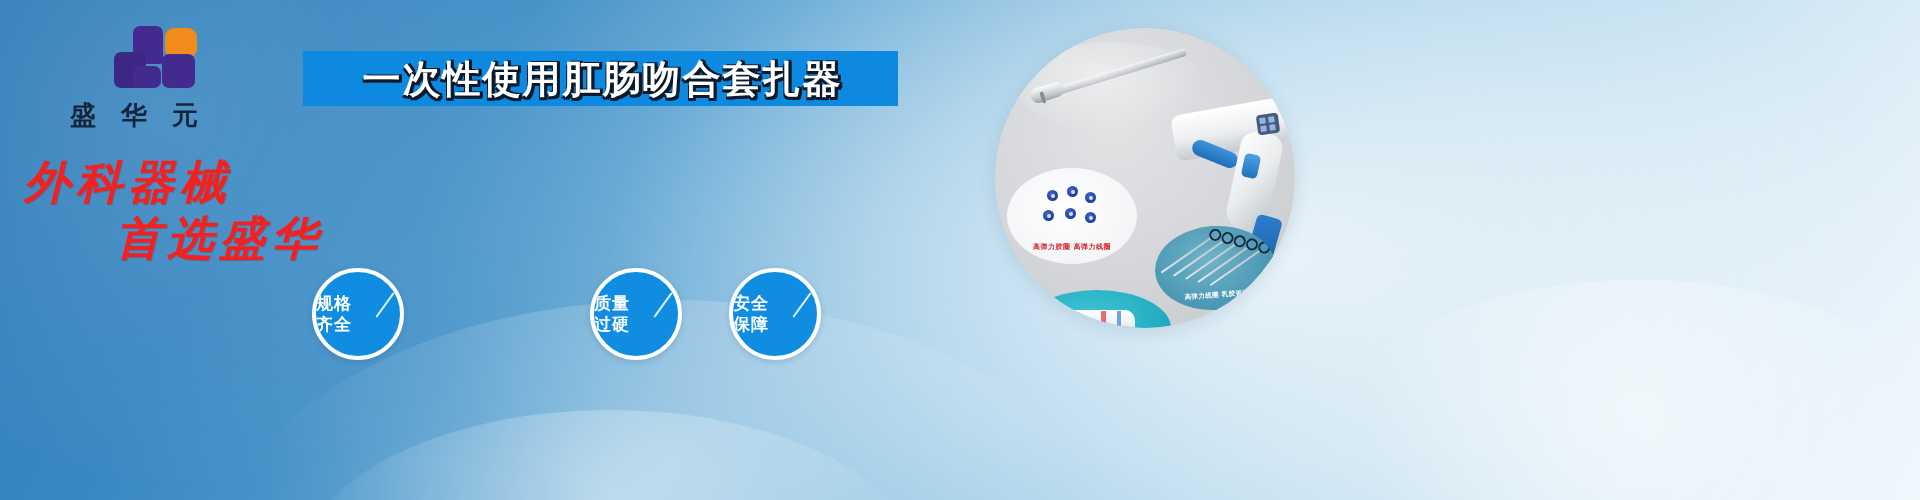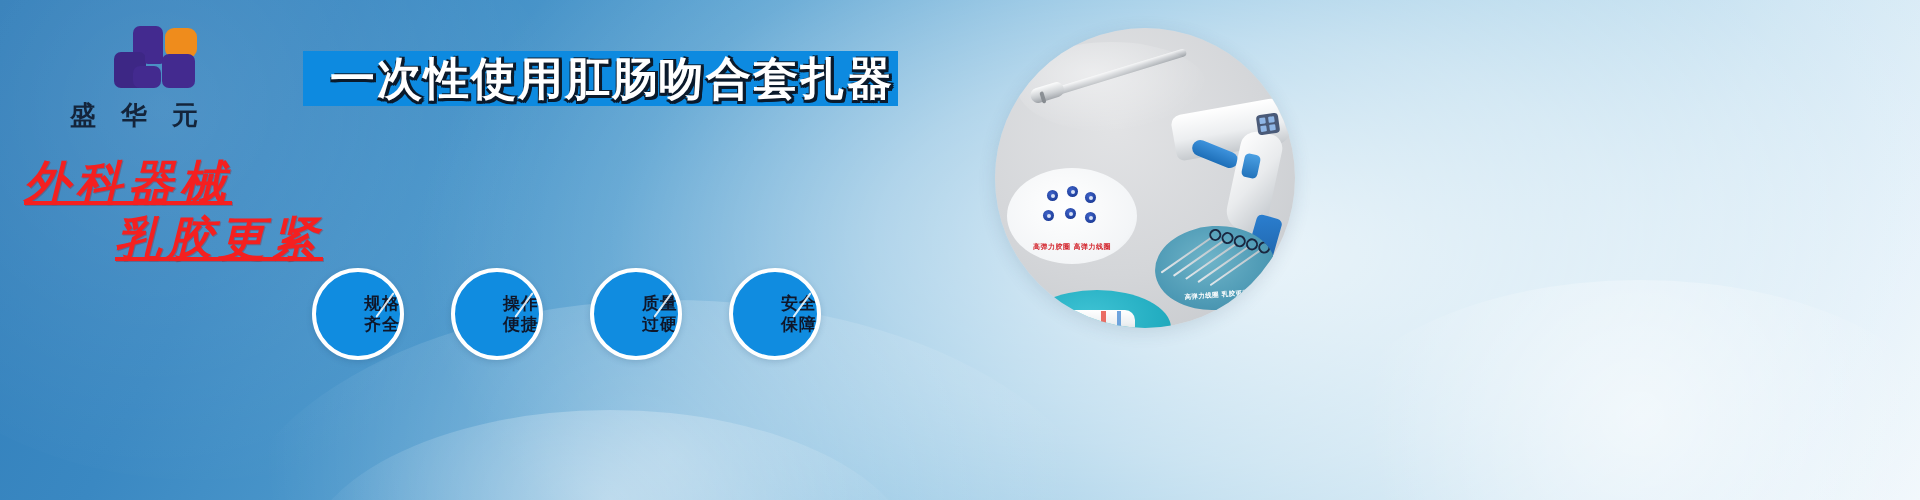--- a/index.html
+++ b/index.html
@@ -58,21 +58,21 @@
   
   #title-bar {
     position:absolute; left:303px; top:51px;
     width:595px; height:55px;
     background:#0d8ae0;
   }
   #title-text {
     position:absolute; left:330px; top:55px;
     width:545px; height:48px;
     line-height:48px; text-align:center;
-    font-size:45px; font-weight:900; letter-spacing:2px;
+    font-size:38px; font-weight:900; letter-spacing:2px;
     color:#ffffff;
     text-shadow:
        3px 3px 0 #0b1a2b, 3px -1px 0 #0b1a2b, -1px 3px 0 #0b1a2b,
        2px 2px 0 #0b1a2b, 1px 3px 0 #0b1a2b, 3px 1px 0 #0b1a2b;
     white-space:nowrap;
   }
 
   
   #subtitle {
     position:absolute; left:297px; top:158px;
@@ -89,21 +89,20 @@
   
   .callig {
     position:absolute;
     color:#f42020;
     font-family:"DejaVu Serif","Liberation Serif",serif;
     font-weight:700;
     font-style:italic;
     letter-spacing:6px;
     text-shadow:1px 1px 0 rgba(150,0,0,0.25);
     white-space:nowrap;
-    text-decoration:underline;
   }
   #callig-1 { left:24px;  top:152px; font-size:46px; }
   #callig-2 { left:115px; top:208px; font-size:46px; }
 
   
   #badges { position:absolute; left:306px; top:268px; width:540px; height:100px; }
   .badge {
     position:absolute; top:0;
     width:92px; height:92px; border-radius:50%;
     background:#108ce0;
@@ -119,22 +118,22 @@
     transform:rotate(36deg);
     border-radius:1px;
   }
   .badge-1 { left:6px; }
   .badge-2 { left:145px; }
   .badge-3 { left:284px; }
   .badge-4 { left:423px; }
   .badge-lbl {
     position:absolute; left:0; right:0; top:50%;
     transform:translateY(-50%);
-    text-align:right;
-    color:#0f172a; font-size:17px; font-weight:700;
+    text-align:left;
+    color:#ffffff; font-size:17px; font-weight:700;
     line-height:21px; letter-spacing:1px;
   }
 
   
   #product-circle {
     position:absolute; left:995px; top:28px;
     width:300px; height:300px; border-radius:50%;
     background:radial-gradient(circle at 40% 32%, #e2e3e5 0%, #d4d6d9 55%, #c4c7cb 100%);
     box-shadow:0 4px 18px rgba(40,70,100,0.14);
     overflow:hidden;
@@ -297,37 +296,31 @@
       <span class="lm lm-6"></span>
     </div>
     <div class="logo-text">盛 华 元</div>
   </div>
 
   <div id="title-bar"></div>
   <div id="title-text">一次性使用肛肠吻合套扎器</div>
 
 
   <div class="callig" id="callig-1">外科器械</div>
-  <div class="callig" id="callig-2">乳胶更紧</div>
+  <div class="callig" id="callig-2">首选盛华</div>
 
   <div id="badges">
 
     <div class="badge badge-1">
       <div class="badge-lbl">
         <div>规格</div>
         <div>齐全</div>
       </div>
     </div>
 
-    <div class="badge badge-2">
-      <div class="badge-lbl">
-        <div>操作</div>
-        <div>便捷</div>
-      </div>
-    </div>
 
     <div class="badge badge-3">
       <div class="badge-lbl">
         <div>质量</div>
         <div>过硬</div>
       </div>
     </div>
 
     <div class="badge badge-4">
       <div class="badge-lbl">

